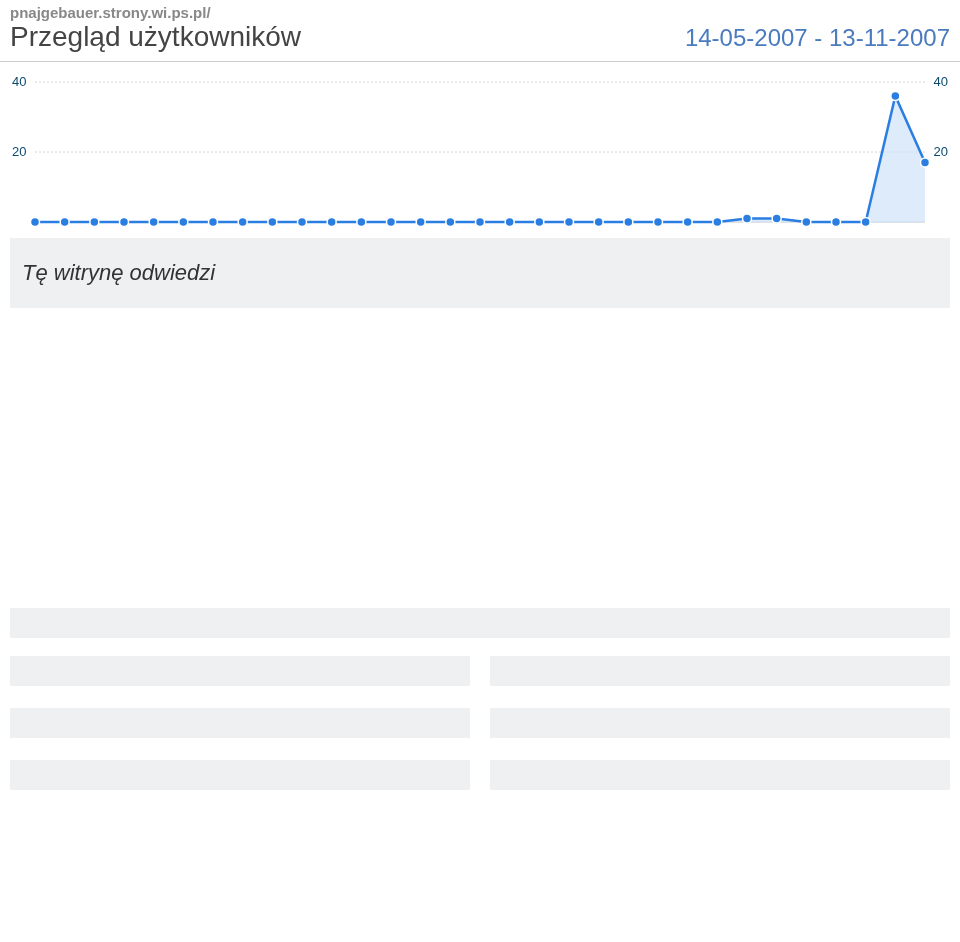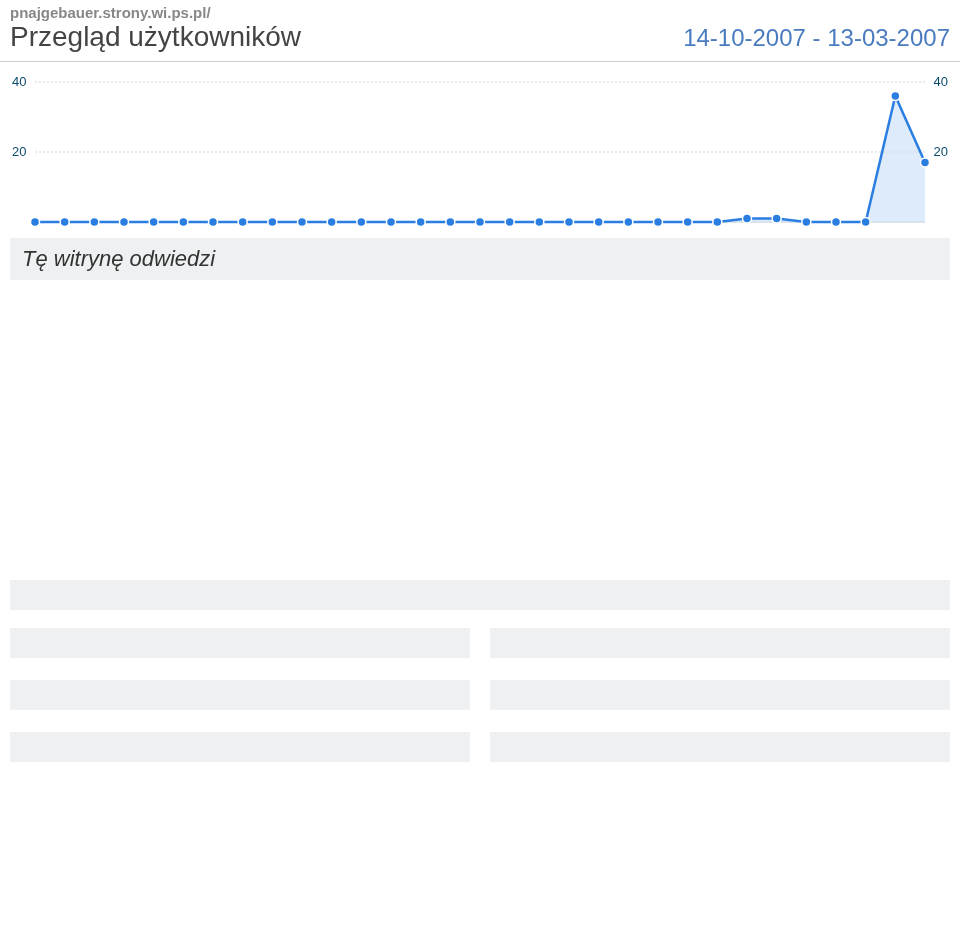--- a/index.html
+++ b/index.html
@@ -45,21 +45,21 @@
     display: block;
   }
   .y-label-left, .y-label-right {
     position: absolute;
     font-size: 13px;
     color: #0c4a6e;
   }
   .summary-bar {
     background: #eef0f1;
     margin: 6px 10px 0 10px;
-    padding: 8px 12px;
+    padding: 22px 12px;
   }
   .summary-text {
     font-size: 22px;
     font-style: italic;
     color: #333;
   }
   .lower-blocks {
     margin: 300px 10px 0 10px;
   }
   .full-bar {
@@ -102,21 +102,21 @@
   }
 </style>
 </head>
 <body>
 
 <div class="header">
   <div class="breadcrumb">pnajgebauer.strony.wi.ps.pl/</div>
 </div>
 <div class="title-row">
   <h1 class="page-title">Przegląd użytkowników</h1>
-  <div class="date-range">14-10-2007 - 13-03-2007</div>
+  <div class="date-range">14-05-2007 - 13-11-2007</div>
 </div>
 
 <div class="chart-area">
   <svg class="chart-svg" viewBox="0 0 940 160" preserveAspectRatio="none" id="chart-svg">
       <line class="grid-line" x1="25" y1="80" x2="915" y2="80"></line>
       <line class="grid-line" x1="25" y1="10" x2="915" y2="10"></line>
       <line class="baseline" x1="25" y1="150" x2="915" y2="150"></line>
       <path class="area-fill" d="M 25 150 L 25 150 L 54.66666666666667 150 L 84.33333333333334 150 L 114 150 L 143.66666666666669 150 L 173.33333333333331 150 L 203 150 L 232.66666666666666 150 L 262.33333333333337 150 L 292 150 L 321.66666666666663 150 L 351.3333333333333 150 L 381 150 L 410.6666666666667 150 L 440.3333333333333 150 L 470 150 L 499.6666666666667 150 L 529.3333333333333 150 L 559 150 L 588.6666666666666 150 L 618.3333333333333 150 L 648 150 L 677.6666666666666 150 L 707.3333333333334 150 L 737 146.5 L 766.6666666666667 146.5 L 796.3333333333334 150 L 826 150 L 855.6666666666666 150 L 885.3333333333334 23.999999999999996 L 915 90.5 L 915 150 Z"></path>
       <path class="data-line" d="M 25 150 L 54.66666666666667 150 L 84.33333333333334 150 L 114 150 L 143.66666666666669 150 L 173.33333333333331 150 L 203 150 L 232.66666666666666 150 L 262.33333333333337 150 L 292 150 L 321.66666666666663 150 L 351.3333333333333 150 L 381 150 L 410.6666666666667 150 L 440.3333333333333 150 L 470 150 L 499.6666666666667 150 L 529.3333333333333 150 L 559 150 L 588.6666666666666 150 L 618.3333333333333 150 L 648 150 L 677.6666666666666 150 L 707.3333333333334 150 L 737 146.5 L 766.6666666666667 146.5 L 796.3333333333334 150 L 826 150 L 855.6666666666666 150 L 885.3333333333334 23.999999999999996 L 915 90.5"></path>
       <circle class="data-point" cx="25" cy="150" r="4.5"></circle>

